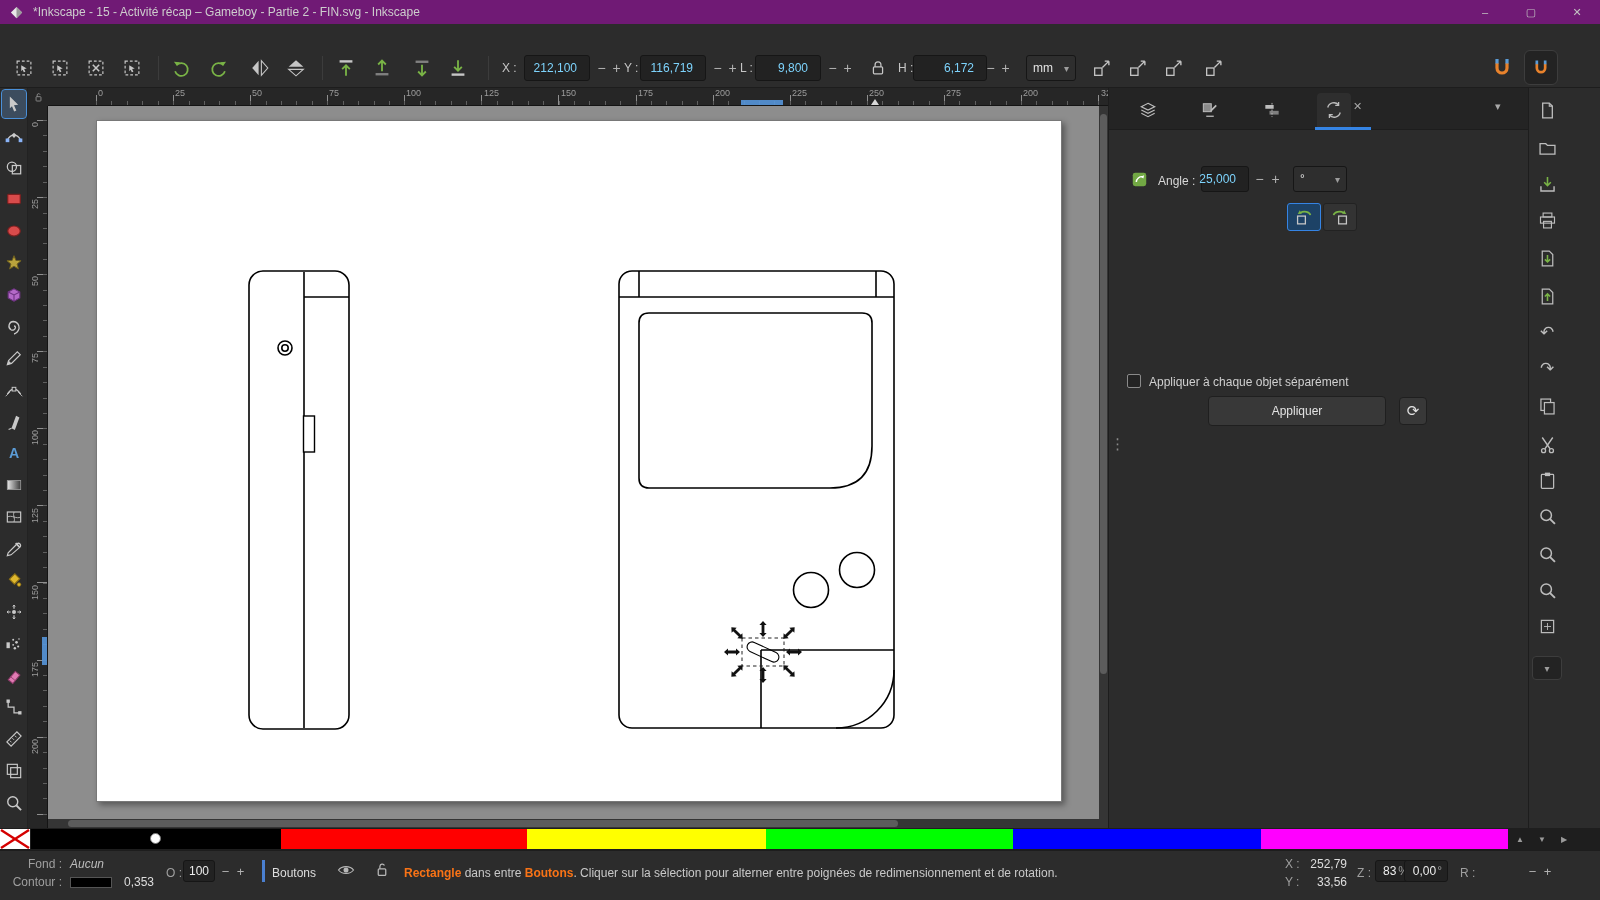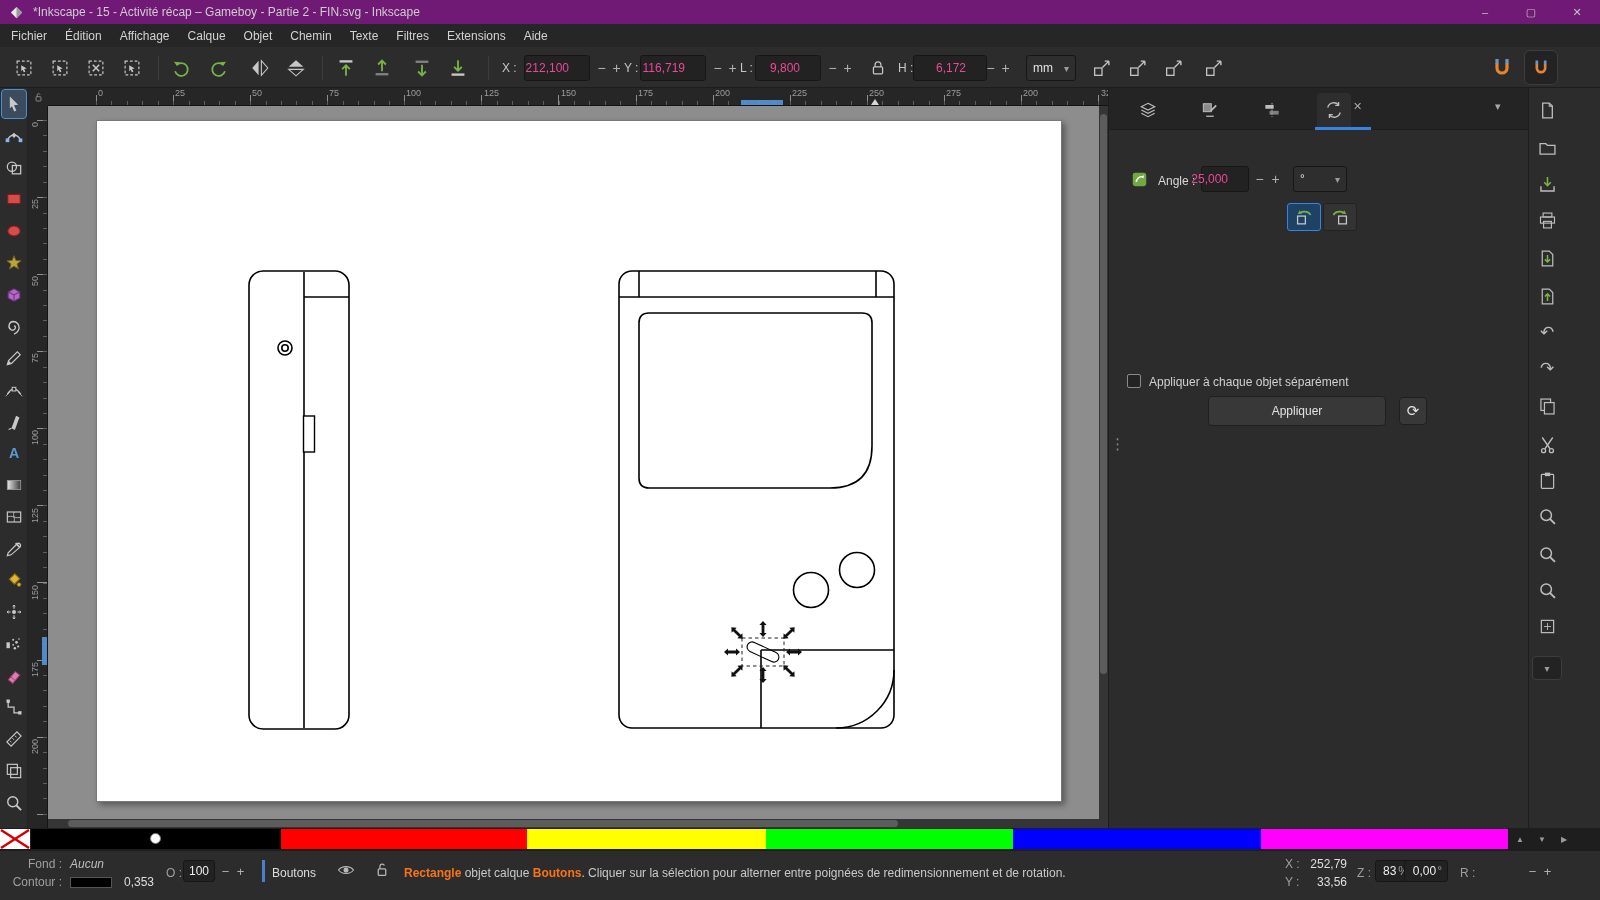--- a/index.html
+++ b/index.html
@@ -18,21 +18,21 @@
 
   
   .menubar{position:absolute;top:24px;left:0;width:1600px;height:23px;background:#262626;display:flex;align-items:center;padding-left:2px}
   .menu-item{padding:3px 9px;color:#d2d2d2}
 
   
   .cmdbar{position:absolute;top:47px;left:0;width:1600px;height:41px;background:#2c2c2c;border-bottom:1px solid #1d1d1d}
   .tbtn{position:absolute;top:7px;width:32px;height:28px;border-radius:3px;display:flex;align-items:center;justify-content:center;color:#c6c6c6}
   .vsep{position:absolute;top:9px;width:1px;height:24px;background:#3c3c3c}
   .lbl{position:absolute;top:14px;color:#c6c6c6;font-size:12px;white-space:nowrap}
-  .field{position:absolute;top:8px;height:26px;background:#222;border:1px solid #161616;border-radius:3px;color:#ec4899;display:flex;align-items:center;justify-content:flex-end;padding-right:20px;font-size:12px}
+  .field{position:absolute;top:8px;height:26px;background:#222;border:1px solid #161616;border-radius:3px;color:#7dd3fc;display:flex;align-items:center;justify-content:flex-end;padding-right:12px;font-size:12px}
   .spinbtn{position:absolute;top:8px;height:26px;width:15px;display:flex;align-items:center;justify-content:center;color:#b2b2b2;font-size:14px}
   .dd{position:absolute;top:8px;height:26px;background:#2e2e2e;border:1px solid #161616;border-radius:3px;display:flex;align-items:center;justify-content:space-between;padding:0 6px;color:#e2e2e2}
   .dd .arr{color:#9c9c9c;font-size:10px;margin-left:6px}
   .snapbar{position:absolute;left:1524px;top:3px;width:34px;height:35px;background:#232323;border:1px solid #3d3d3d;border-radius:6px;display:flex;align-items:center;justify-content:center}
 
   
   .toolbox{position:absolute;left:0;top:88px;width:28px;height:740px;background:#2c2c2c;border-right:1px solid #222}
   .tool{position:absolute;left:2px;width:24px;height:28px;display:flex;align-items:center;justify-content:center;color:#c9c9c9;border-radius:3px}
   .tool.active{background:#3c4c5e;outline:1px solid #4a90d9}
   .corner{position:absolute;left:28px;top:88px;width:20px;height:18px;background:#262626;display:flex;align-items:center;justify-content:center;color:#9a9a9a}
@@ -348,32 +348,20 @@
         <use href="#sym-inkscape"></use>
       </svg>
     <span class="title-text">*Inkscape - 15 - Activité récap – Gameboy - Partie 2 - FIN.svg - Inkscape</span>
     <div class="winbtns">
       <div class="winbtn">–</div>
       <div class="winbtn">▢</div>
       <div class="winbtn">✕</div>
     </div>
   </div>
 
-  <div class="menubar">
-    <span class="menu-item">Fichier</span>
-    <span class="menu-item">Édition</span>
-    <span class="menu-item">Affichage</span>
-    <span class="menu-item">Calque</span>
-    <span class="menu-item">Objet</span>
-    <span class="menu-item">Chemin</span>
-    <span class="menu-item">Texte</span>
-    <span class="menu-item">Filtres</span>
-    <span class="menu-item">Extensions</span>
-    <span class="menu-item">Aide</span>
-  </div>
 
   <div class="cmdbar">
     <div class="tbtn" style="left:8px">
         <svg class="ic" width="22" height="22">
           <use href="#sym-selall"></use>
         </svg>
       </div>
     <div class="tbtn" style="left:44px">
         <svg class="ic" width="22" height="22">
           <use href="#sym-selall"></use>
@@ -894,21 +882,21 @@
         <svg class="ic" width="20" height="20">
           <use href="#sym-eye"></use>
         </svg>
       </div>
     <div class="abs" style="left:372px;top:9px;color:#b8b8b8">
         <svg class="ic" width="20" height="20">
           <use href="#sym-lockopen"></use>
         </svg>
       </div>
 
-    <div class="msg"><b>Rectangle</b><span> objet calque </span><b>Boutons</b><span>. Cliquer sur la sélection pour alterner entre poignées de redimensionnement et de rotation.</span></div>
+    <div class="msg"><b>Rectangle</b><span> dans entre </span><b>Boutons</b><span>. Cliquer sur la sélection pour alterner entre poignées de redimensionnement et de rotation.</span></div>
 
     <span class="abs sb-lbl" style="left:1285px;top:6px">X :</span>
     <span class="abs sb-val" style="left:1303px;top:6px;width:44px;text-align:right">252,79</span>
     <span class="abs sb-lbl" style="left:1285px;top:24px">Y :</span>
     <span class="abs sb-val" style="left:1303px;top:24px;width:44px;text-align:right">33,56</span>
 
     <span class="abs sb-lbl" style="left:1357px;top:15px">Z :</span>
     <div class="sb-field" style="left:1375px;width:40px">
         <span>83</span>
         <span style="color:#9f9f9f;margin-left:2px">%</span>

